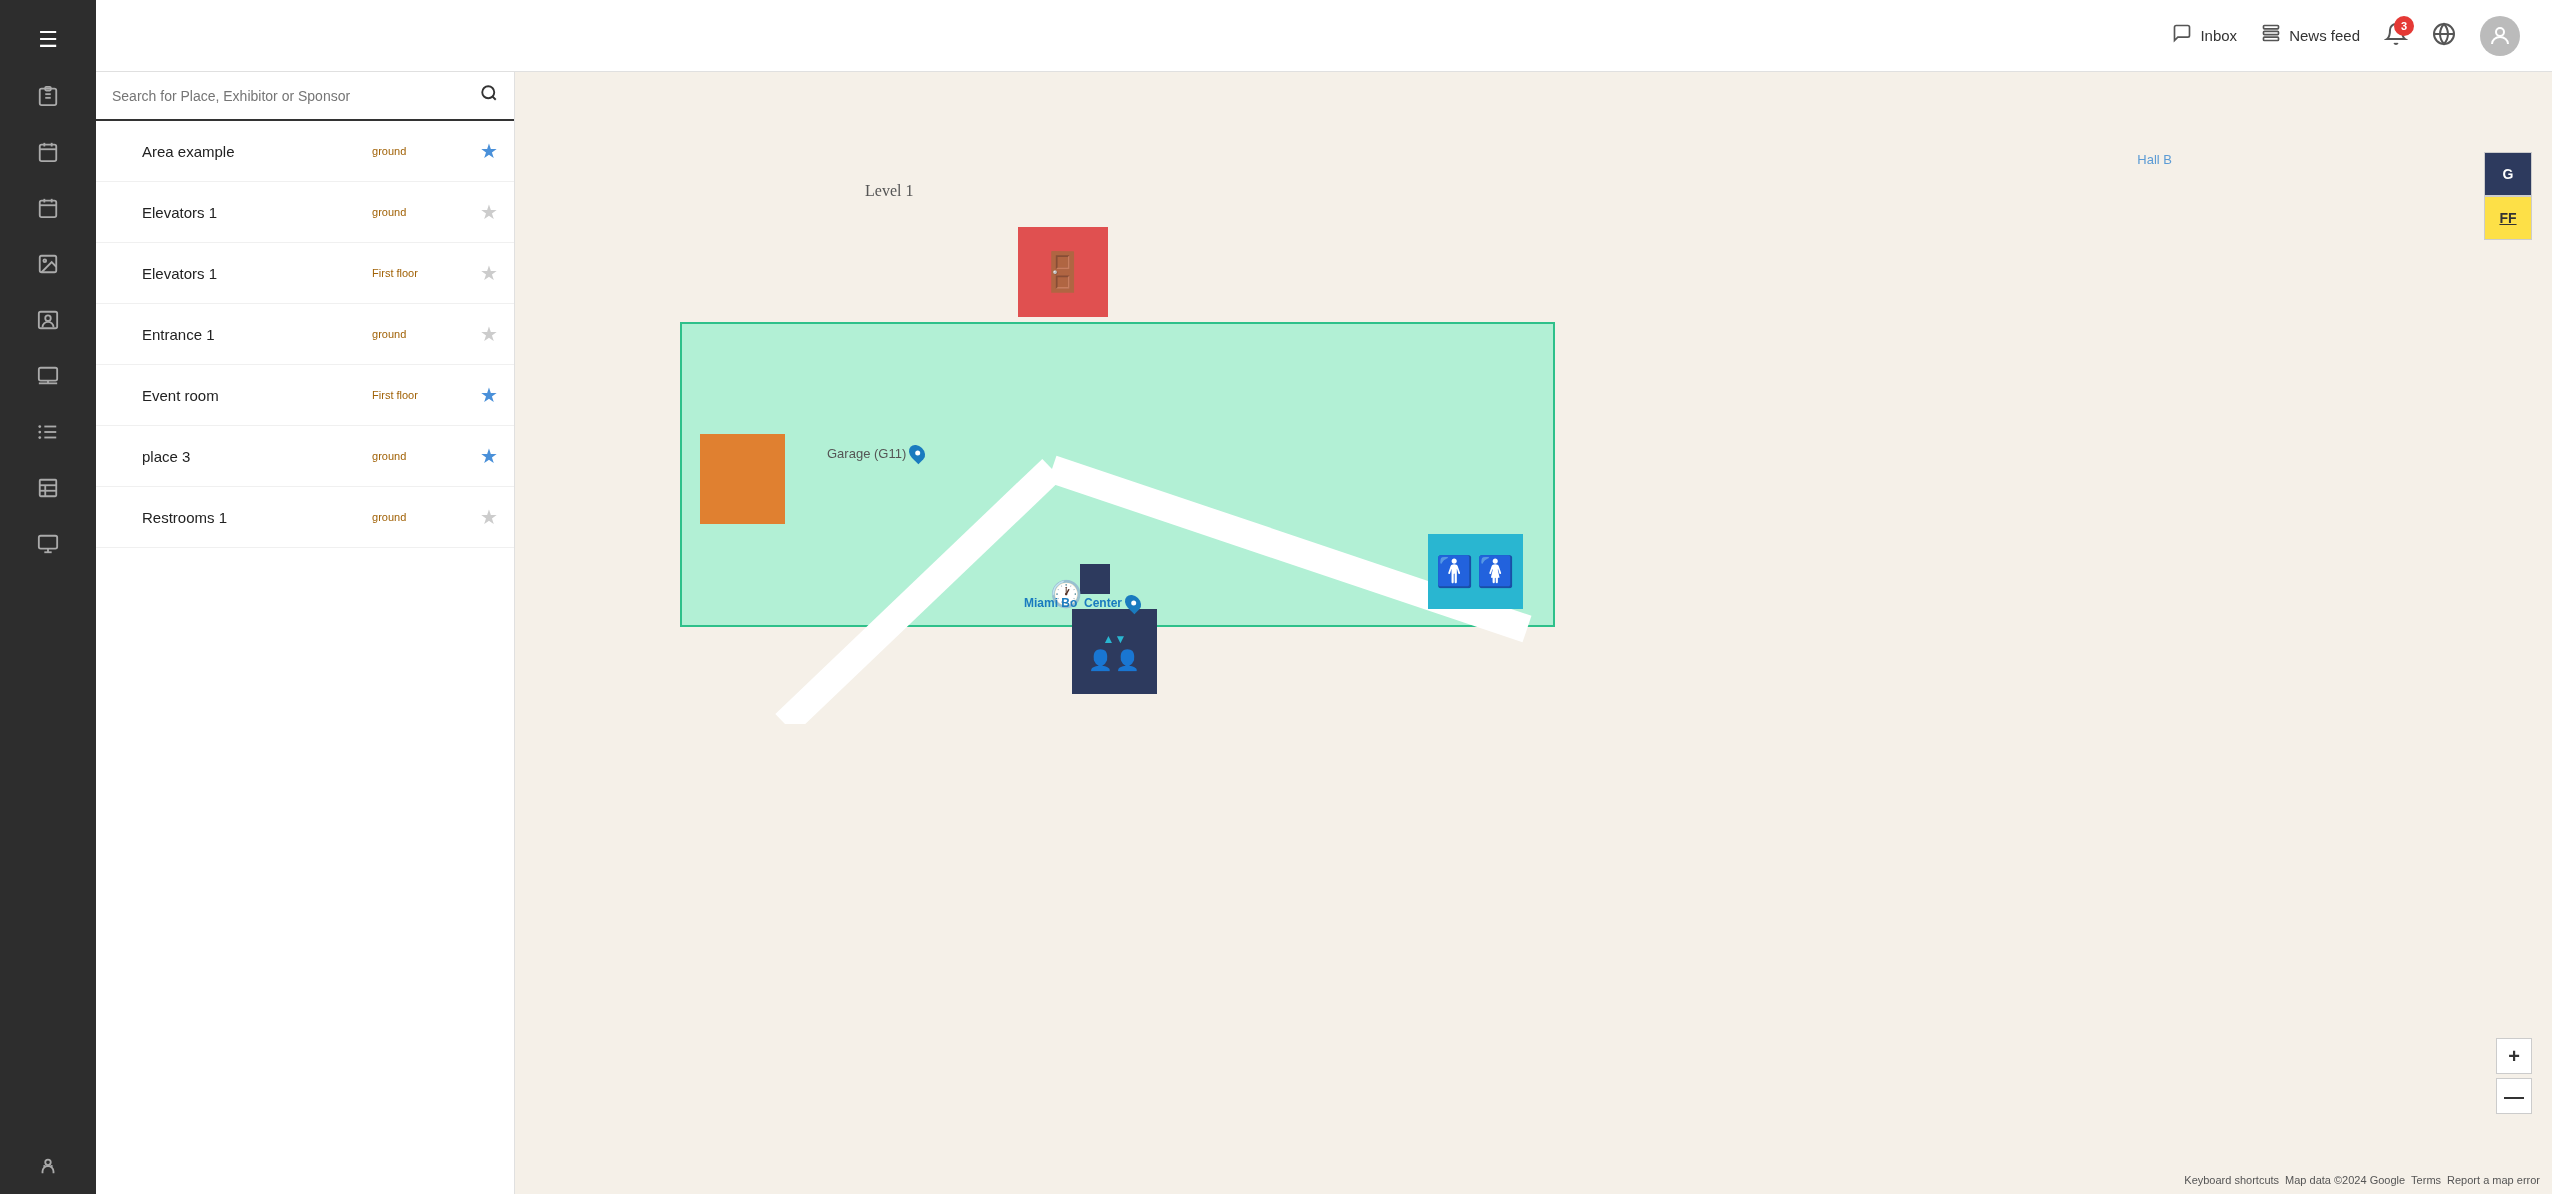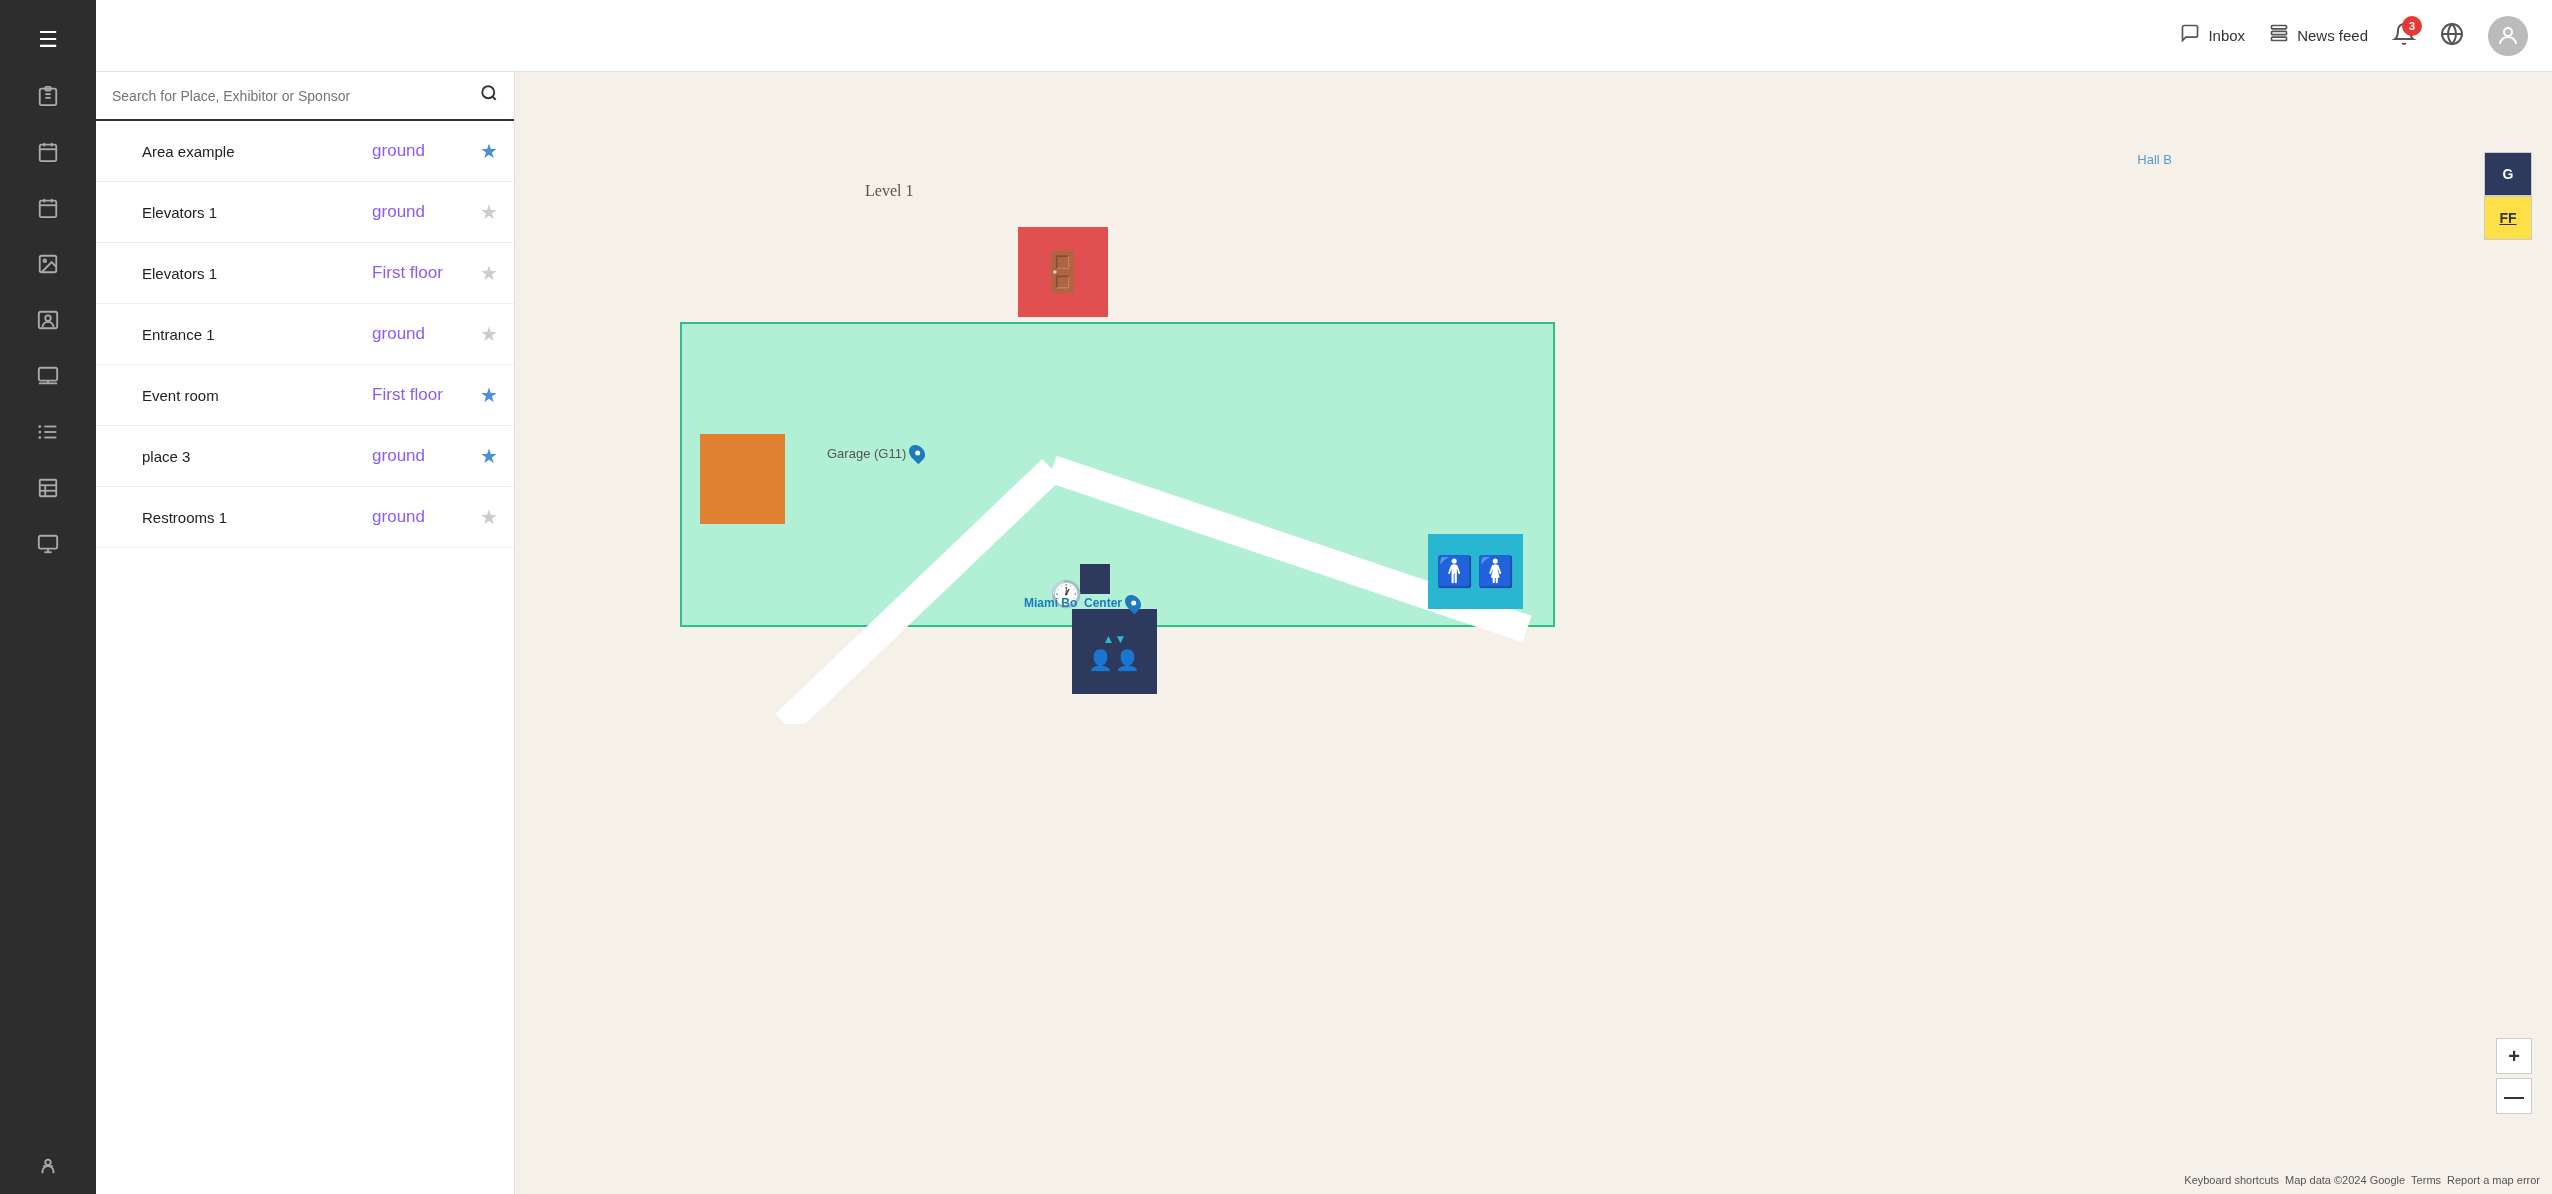--- a/index.html
+++ b/index.html
@@ -37,21 +37,21 @@
       overflow: hidden;
     }
 
     
     .header {
       height: 72px;
       background: #fff;
       display: flex;
       align-items: center;
       justify-content: flex-end;
-      padding: 0 24px;
+      padding: 0 32px;
       gap: 24px;
       border-bottom: 1px solid #e0e0e0;
       z-index: 5;
     }
     .header-item {
       display: flex;
       align-items: center;
       gap: 8px;
       cursor: pointer;
       color: #333;
@@ -125,22 +125,22 @@
       border-bottom: 1px solid #f0f0f0;
       cursor: pointer;
     }
     .item-name {
       flex: 1;
       font-size: 15px;
       color: #222;
       margin-left: 30px;
     }
     .item-floor {
-      font-size: 17px;
-      color: #8b5cf6;
+      font-size: 11px;
+      color: #a16207;
       min-width: 100px;
     }
     .star-icon {
       font-size: 20px;
       color: #4a90d9;
       margin-left: 8px;
     }
     .star-empty { color: #ccc; }
 
     

